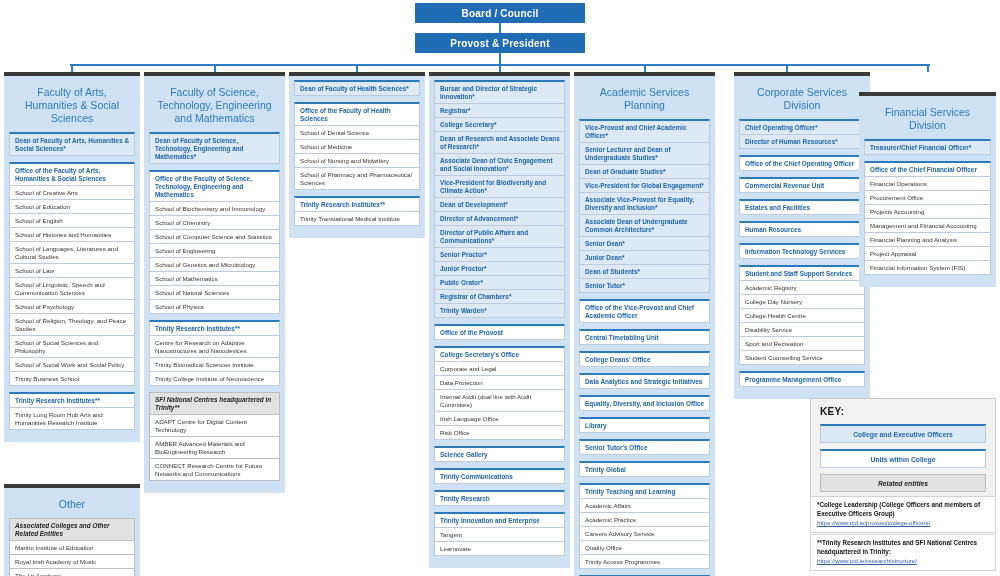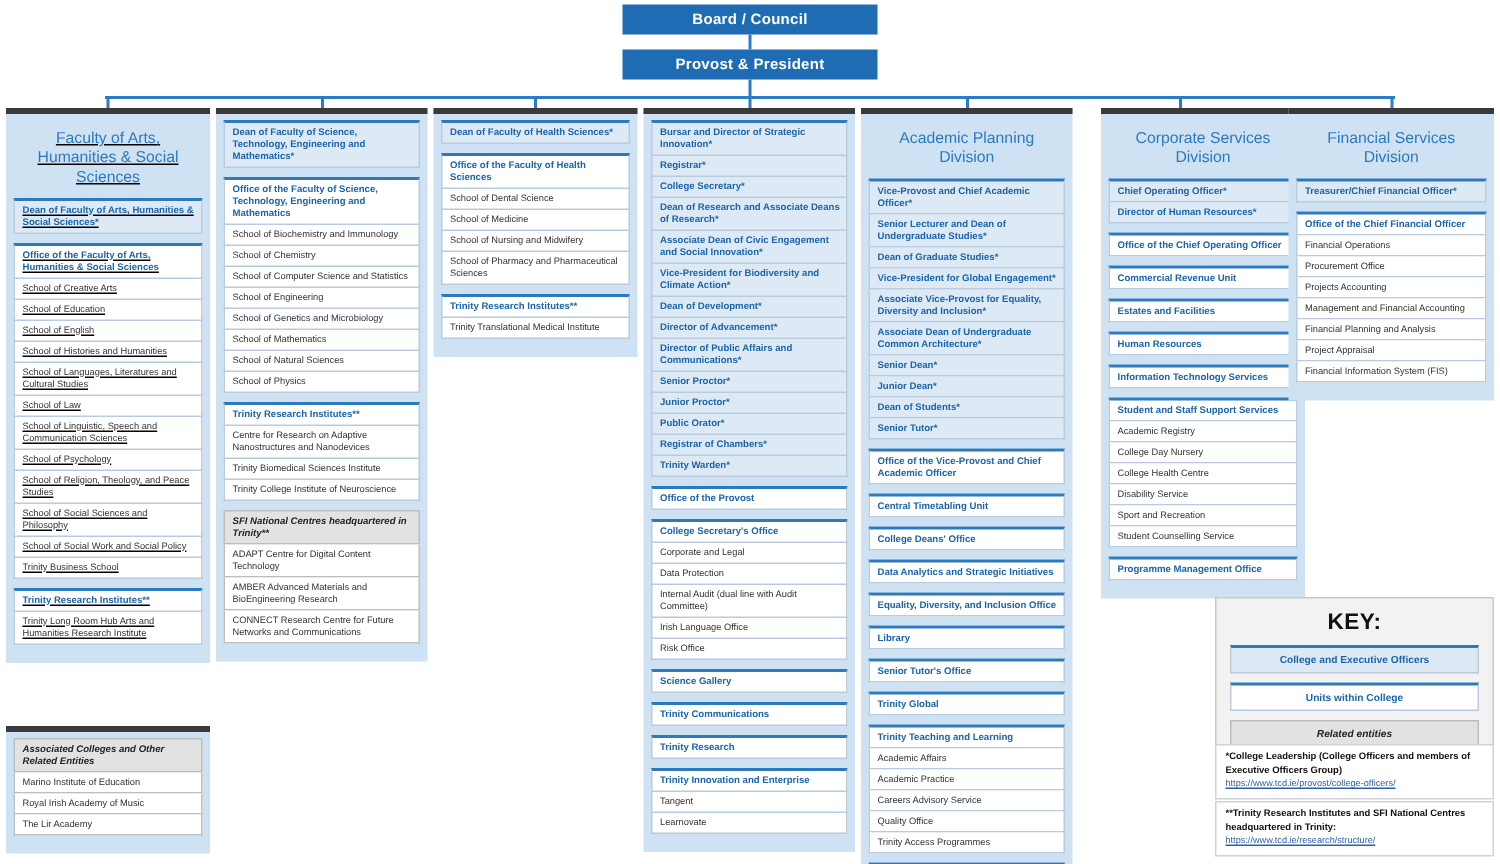--- a/index.html
+++ b/index.html
@@ -111,21 +111,21 @@
     background: #cfe2f3; border-top: 4px solid #3a3a3a;
     padding: 4px 5px 6px 5px;
   }
 
   
   #keybox {
     position: absolute; left: 810px; top: 398px; width: 186px;
     background: #f2f2f2; border: 1px solid #c9c9c9;
     padding: 7px 9px 10px 9px;
   }
-  #keytitle { text-align: center; font-weight: bold; font-size: 15px; color: #111; margin-bottom: 7px; letter-spacing:.3px;}
+  #keytitle { text-align: left; font-weight: bold; font-size: 10px; color: #111; margin-bottom: 7px; letter-spacing:.3px;}
   .key-item { margin-bottom: 6px; text-align: center; padding: 4.5px 4px; font-size: 6.8px; }
   .key-officer { background: #ddeaf6; border: 1px solid #b9cbdc; border-top: 2.5px solid #2d79be; color: #1c64a8; font-weight: bold; }
   .key-unit    { background: #ffffff; border: 1px solid #b9cbdc; border-top: 2.5px solid #2d79be; color: #1c64a8; font-weight: bold; }
   .key-related { background: #e2e2e2; border: 1px solid #bdbdbd; color: #222; font-weight: bold; font-style: italic; margin-bottom: 0; }
 
   .note {
     position: absolute; left: 810px; width: 186px;
     background: #ffffff; border: 1px solid #d2d2d2;
     padding: 4px 6px 5px 6px;
   }
@@ -150,21 +150,21 @@
       <div class="conn v" style="left: 71px; top: 64px; height: 8px;"></div>
       <div class="conn v" style="left: 213.5px; top: 64px; height: 8px;"></div>
       <div class="conn v" style="left: 356px; top: 64px; height: 8px;"></div>
       <div class="conn v" style="left: 498.5px; top: 64px; height: 8px;"></div>
       <div class="conn v" style="left: 643.5px; top: 64px; height: 8px;"></div>
       <div class="conn v" style="left: 786px; top: 64px; height: 8px;"></div>
       <div class="conn v" style="left: 926.5px; top: 64px; height: 8px;"></div>
     </div>
 
   <div id="columns">
-      <div class="col" style="left: 4px; width: 136px; text-decoration: underline;">
+      <div class="col" style="left: 4px; width: 136px;">
         <div class="col-title">Faculty of Arts, Humanities &amp; Social Sciences</div>
         <div class="group">
           <div class="officer first">Dean of Faculty of Arts, Humanities &amp; Social Sciences*</div>
         </div>
         <div class="group">
           <div class="head">Office of the Faculty of Arts, Humanities &amp; Social Sciences</div>
           <div class="row">School of Creative Arts</div>
           <div class="row">School of Education</div>
           <div class="row">School of English</div>
           <div class="row">School of Histories and Humanities</div>
@@ -176,20 +176,21 @@
           <div class="row">School of Social Sciences and Philosophy</div>
           <div class="row">School of Social Work and Social Policy</div>
           <div class="row">Trinity Business School</div>
         </div>
         <div class="group">
           <div class="head">Trinity Research Institutes**</div>
           <div class="row">Trinity Long Room Hub Arts and Humanities Research Institute</div>
         </div>
       </div>
       <div class="col" style="left: 144px; width: 141px;">
+        <div class="col-title">Faculty of Science, Technology, Engineering and Mathematics</div>
         <div class="group">
           <div class="officer first">Dean of Faculty of Science, Technology, Engineering and Mathematics*</div>
         </div>
         <div class="group">
           <div class="head">Office of the Faculty of Science, Technology, Engineering and Mathematics</div>
           <div class="row">School of Biochemistry and Immunology</div>
           <div class="row">School of Chemistry</div>
           <div class="row">School of Computer Science and Statistics</div>
           <div class="row">School of Engineering</div>
           <div class="row">School of Genetics and Microbiology</div>
@@ -263,21 +264,21 @@
         <div class="group">
           <div class="head">Trinity Research</div>
         </div>
         <div class="group">
           <div class="head">Trinity Innovation and Enterprise</div>
           <div class="row">Tangent</div>
           <div class="row">Learnovate</div>
         </div>
       </div>
       <div class="col" style="left: 574px; width: 141px;">
-        <div class="col-title">Academic Planning Division</div>
+        <div class="col-title">Academic Services Planning</div>
         <div class="group">
           <div class="officer first">Vice-Provost and Chief Academic Officer*</div>
           <div class="officer">Senior Lecturer and Dean of Undergraduate Studies*</div>
           <div class="officer">Dean of Graduate Studies*</div>
           <div class="officer">Vice-President for Global Engagement*</div>
           <div class="officer">Associate Vice-Provost for Equality, Diversity and Inclusion*</div>
           <div class="officer">Associate Dean of Undergraduate Common Architecture*</div>
           <div class="officer">Senior Dean*</div>
           <div class="officer">Junior Dean*</div>
           <div class="officer">Dean of Students*</div>
@@ -346,39 +347,40 @@
           <div class="row">College Day Nursery</div>
           <div class="row">College Health Centre</div>
           <div class="row">Disability Service</div>
           <div class="row">Sport and Recreation</div>
           <div class="row">Student Counselling Service</div>
         </div>
         <div class="group">
           <div class="head">Programme Management Office</div>
         </div>
       </div>
-      <div class="col" style="left: 859px; width: 137px;">
+      <div class="col" style="left: 859px; width: 137px; margin-top: 20px;">
         <div class="col-title">Financial Services Division</div>
         <div class="group">
           <div class="officer first">Treasurer/Chief Financial Officer*</div>
         </div>
         <div class="group">
           <div class="head">Office of the Chief Financial Officer</div>
           <div class="row">Financial Operations</div>
           <div class="row">Procurement Office</div>
           <div class="row">Projects Accounting</div>
           <div class="row">Management and Financial Accounting</div>
           <div class="row">Financial Planning and Analysis</div>
           <div class="row">Project Appraisal</div>
           <div class="row">Financial Information System (FIS)</div>
         </div>
       </div>
     </div>
 
   <div id="other">
+    <div class="col-title">Other</div>
     <div class="group">
       <div class="grey-head">Associated Colleges and Other Related Entities</div>
       <div id="other-rows">
           <div class="grey-row">Marino Institute of Education</div>
           <div class="grey-row">Royal Irish Academy of Music</div>
           <div class="grey-row">The Lir Academy</div>
         </div>
     </div>
   </div>
 

